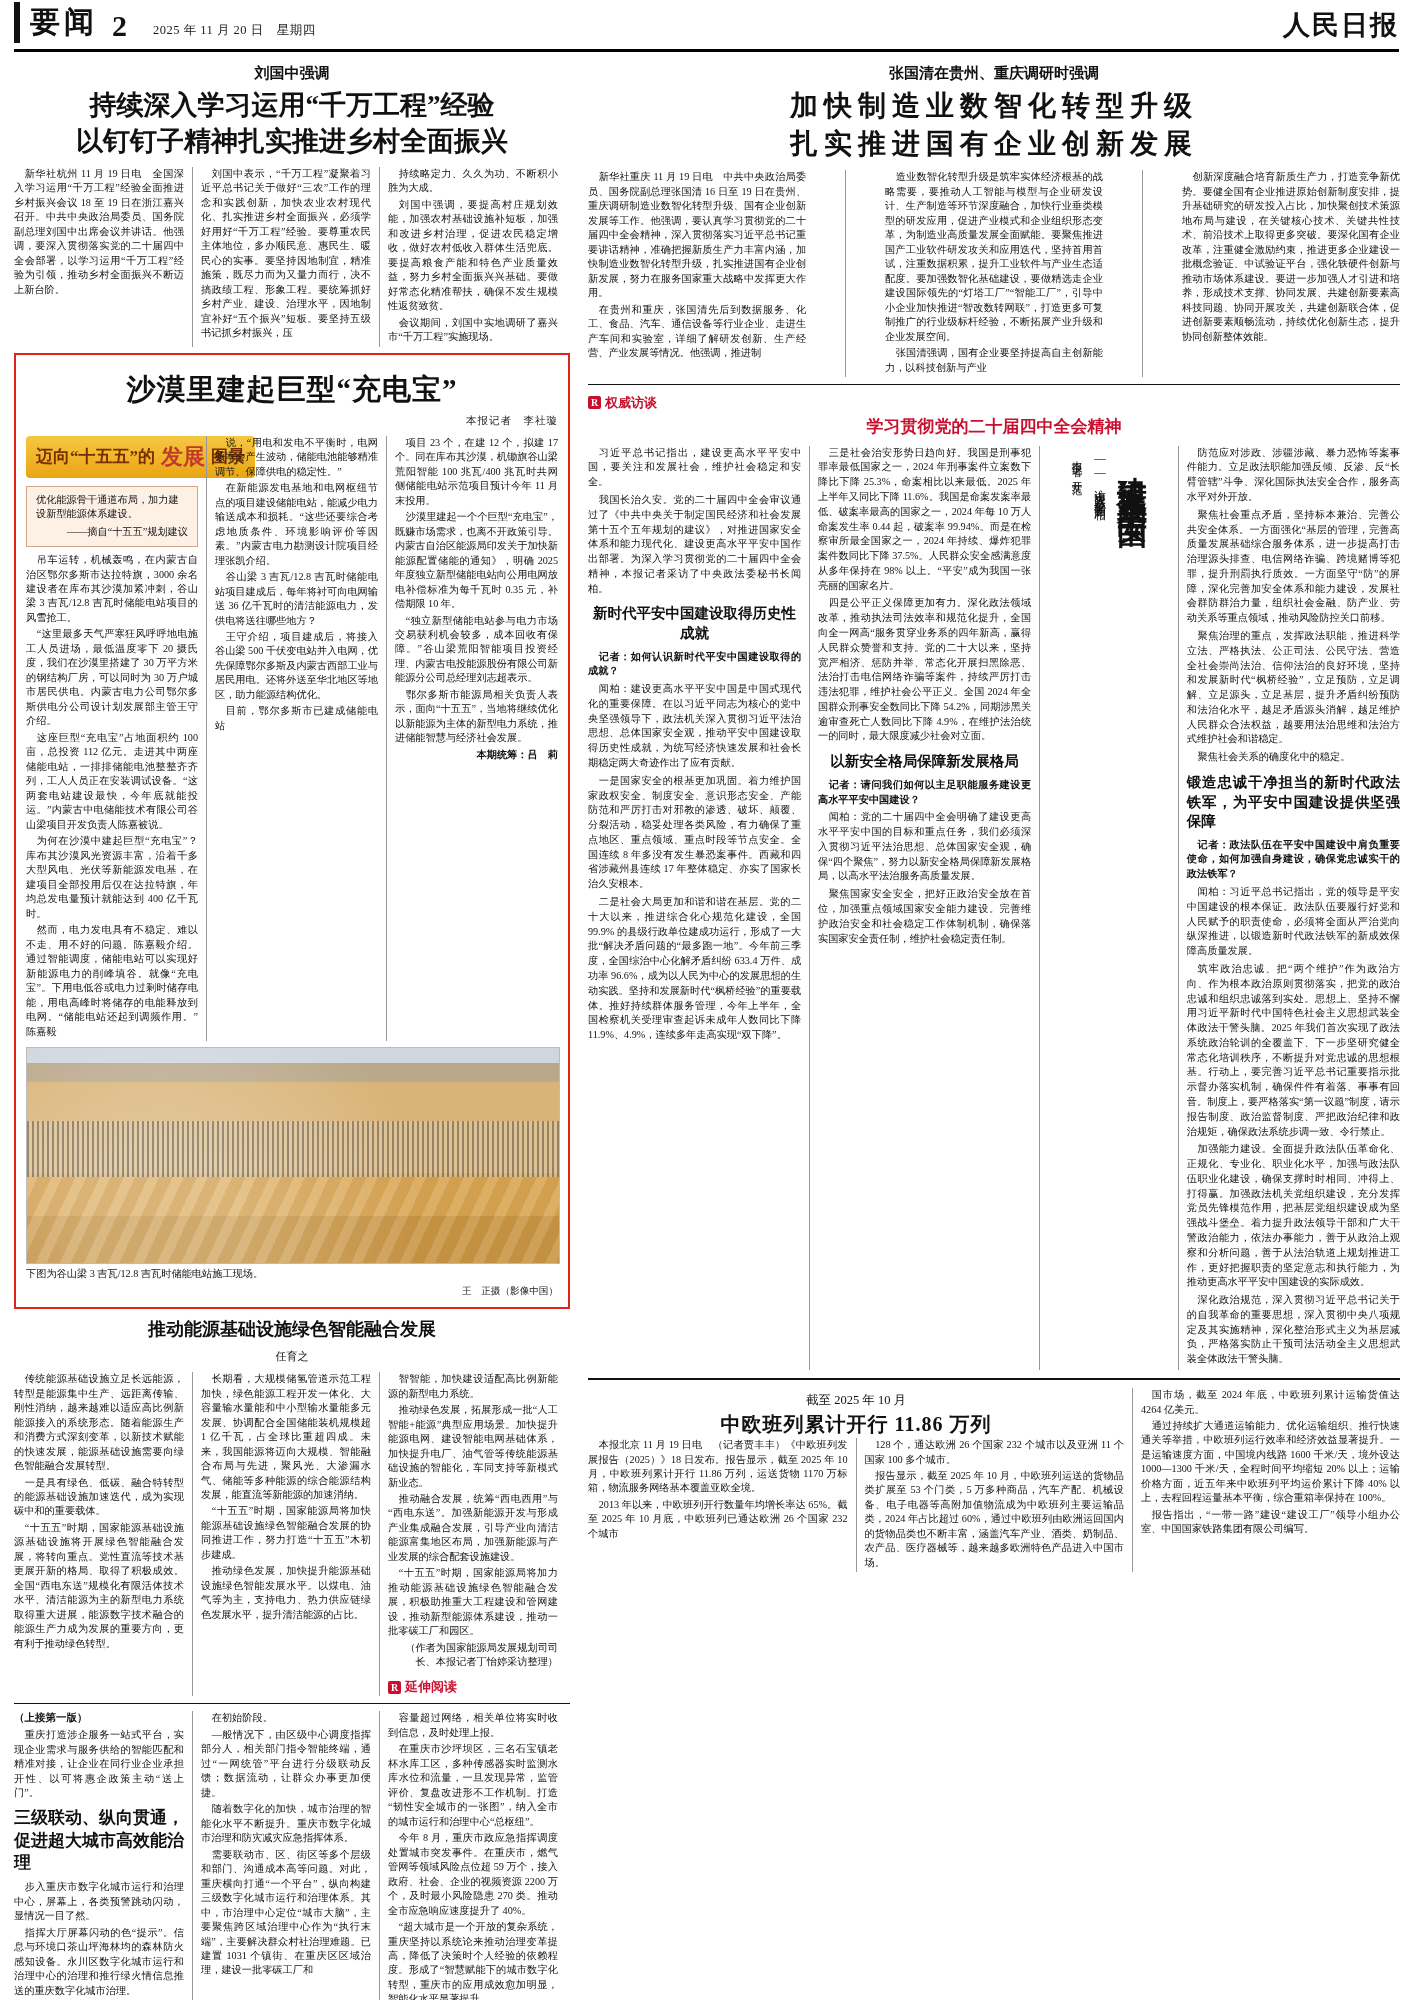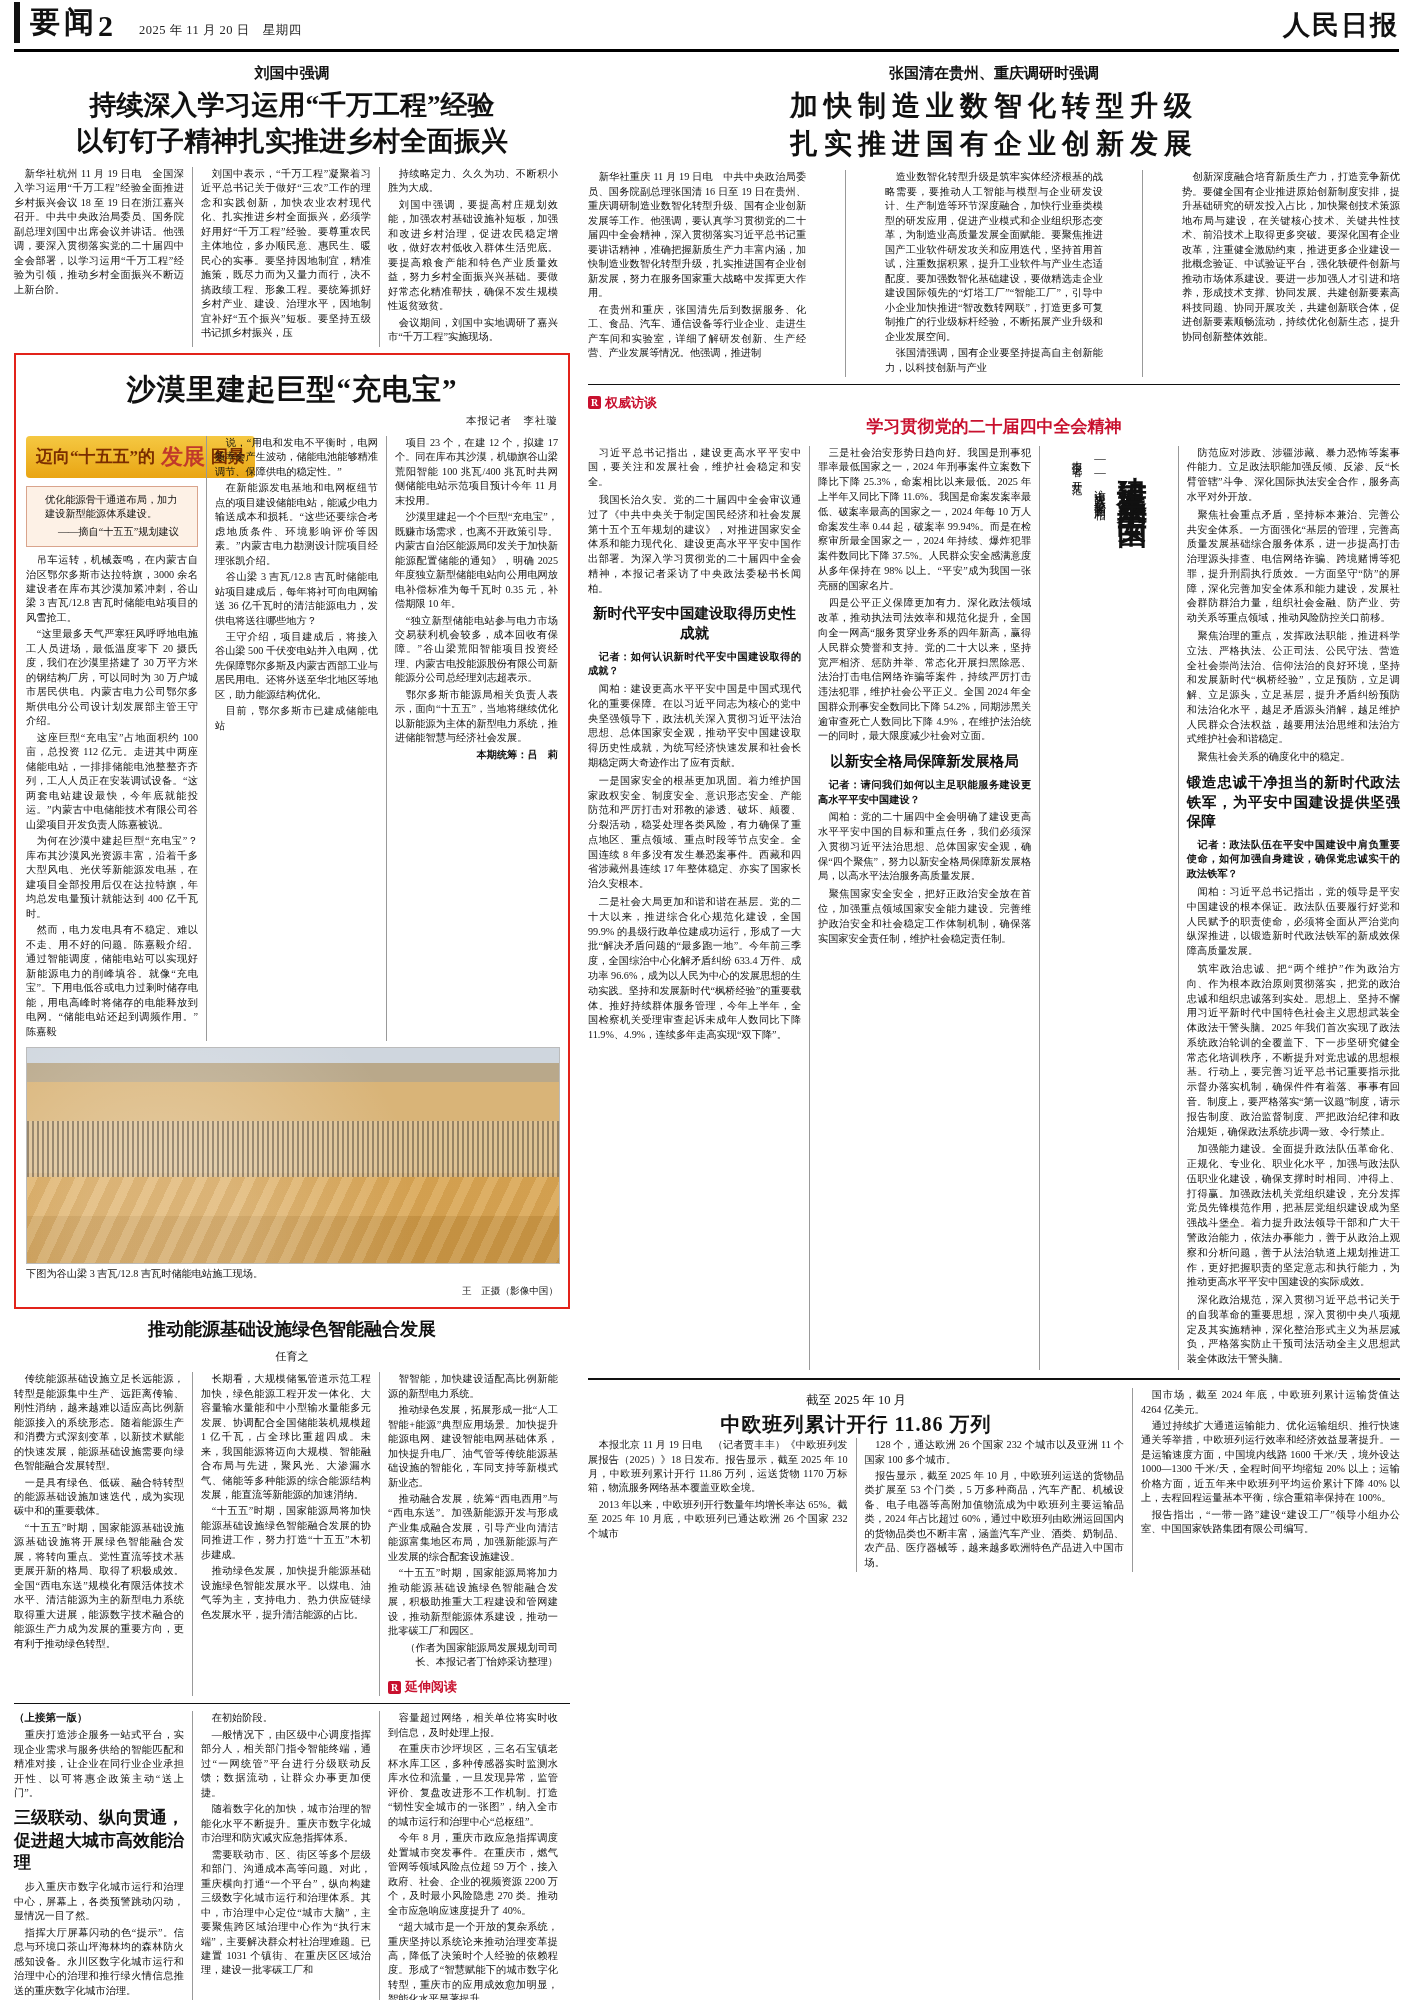--- a/index.html
+++ b/index.html
@@ -2,21 +2,21 @@
 <html lang="zh"><head>
 <meta charset="utf-8">
 <style>
   html,body{margin:0;padding:0;background:#ffffff;}
   body{width:1413px;font-family:"Liberation Serif",serif;color:#111;}
   .page{position:relative;width:1413px;height:2000px;background:#fff;box-sizing:border-box;padding:0 14px;}
 
   
   .masthead{display:flex;align-items:flex-end;border-bottom:3px solid #000;padding:8px 0 6px 0;height:52px;box-sizing:border-box;}
   .mh-left{display:flex;align-items:flex-end;gap:12px;}
-  .yaowen-box{border-left:6px solid #111;padding-left:10px;display:flex;align-items:flex-end;margin-top:32px;}
+  .yaowen-box{border-left:6px solid #111;padding-left:10px;display:flex;align-items:flex-end;gap:14px;margin-top:32px;}
   .yaowen{font-size:30px;font-weight:bold;letter-spacing:4px;font-family:"Liberation Serif",serif;}
   .pageno{font-size:30px;font-weight:bold;}
   .mh-date{font-size:12.5px;color:#222;margin-left:14px;margin-bottom:4px;letter-spacing:.5px;}
   .mh-right{margin-left:auto;margin-bottom:0px;font-size:27px;font-weight:bold;letter-spacing:2px;font-family:"Liberation Serif",serif;}
 
   
   .body-wrap{display:flex;gap:0;margin-top:8px;}
   .vrule{width:1px;background:#111;margin:0 9px;align-self:stretch;}
 
   .hd-kicker{text-align:center;font-size:15px;font-weight:bold;margin:2px 0 6px 0;}
@@ -33,21 +33,21 @@
   .c3 > .cc{width:170px;}
   .sep{width:1px;background:#999;margin:0 8px;}
 
   
   .feature{border:2.5px solid #e2231a;padding:9px 10px 8px 10px;margin-top:6px;}
   .feature-title{text-align:center;font-size:29px;font-weight:bold;letter-spacing:1px;margin:6px 0 4px 0;}
   .byline{text-align:right;font-size:10.5px;color:#222;margin-bottom:8px;letter-spacing:1px;}
   .banner{background:linear-gradient(180deg,#f5c842,#e9a513);border-radius:4px;color:#7a2d00;font-weight:bold;
           padding:6px 10px;display:flex;align-items:center;gap:6px;font-size:17px;width:max-content;}
   .banner .big{font-size:22px;color:#c0392b;}
-  .sidequote{border:1px solid #d9a48c;background:#fdf1e6;padding:6px 18px;font-size:10.2px;line-height:1.45;margin-top:8px;}
+  .sidequote{border:1px solid #d9a48c;background:#fdf1e6;padding:6px 9px;font-size:10.2px;line-height:1.45;margin-top:8px;}
   .sidequote .q{display:block;margin-bottom:3px;}
   .sidequote .src{display:block;text-align:right;}
   .photo{width:100%;height:215px;border:1px solid #bbb;margin-top:6px;
          background:
           radial-gradient(circle at 25% 82%, rgba(255,255,255,.25) 0 18%, rgba(0,0,0,0) 60%),
           linear-gradient(180deg,#cfd6de 0 7%, #b9a88a 7% 16%, #d9b478 16% 34%, #e0b469 34% 58%, #d9a654 58% 78%, #c99645 78% 100%);
          position:relative;overflow:hidden;}
   .photo:after{content:"";position:absolute;left:0;top:34%;width:100%;height:26%;
          background:repeating-linear-gradient(90deg, rgba(90,90,95,.55) 0 2px, rgba(220,220,225,.35) 2px 5px);}
   .photo:before{content:"";position:absolute;left:0;bottom:0;width:100%;height:40%;

